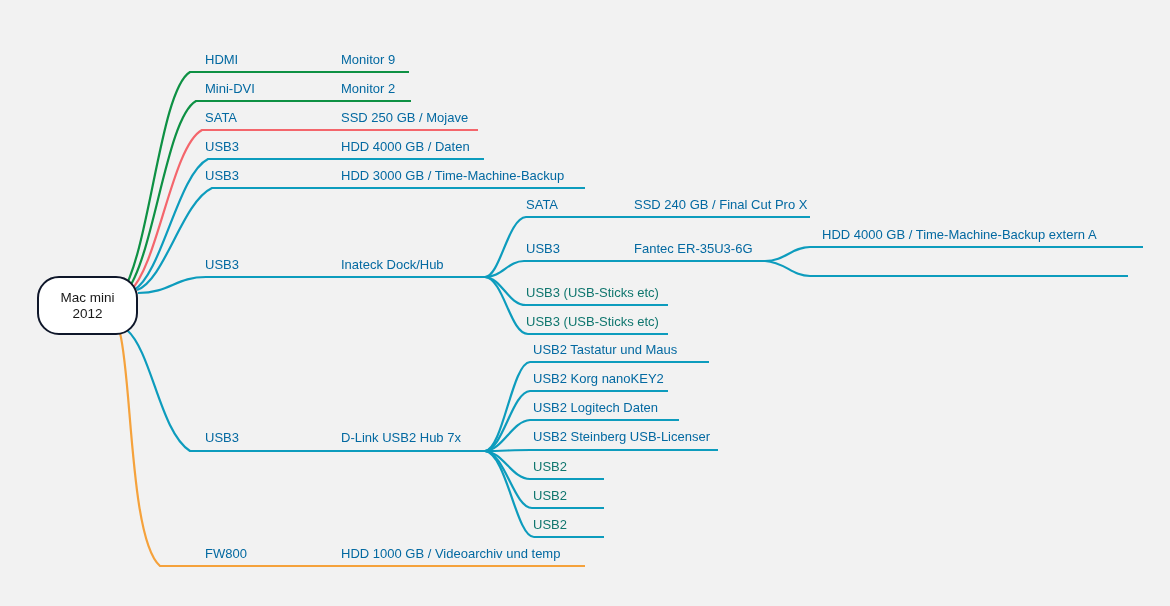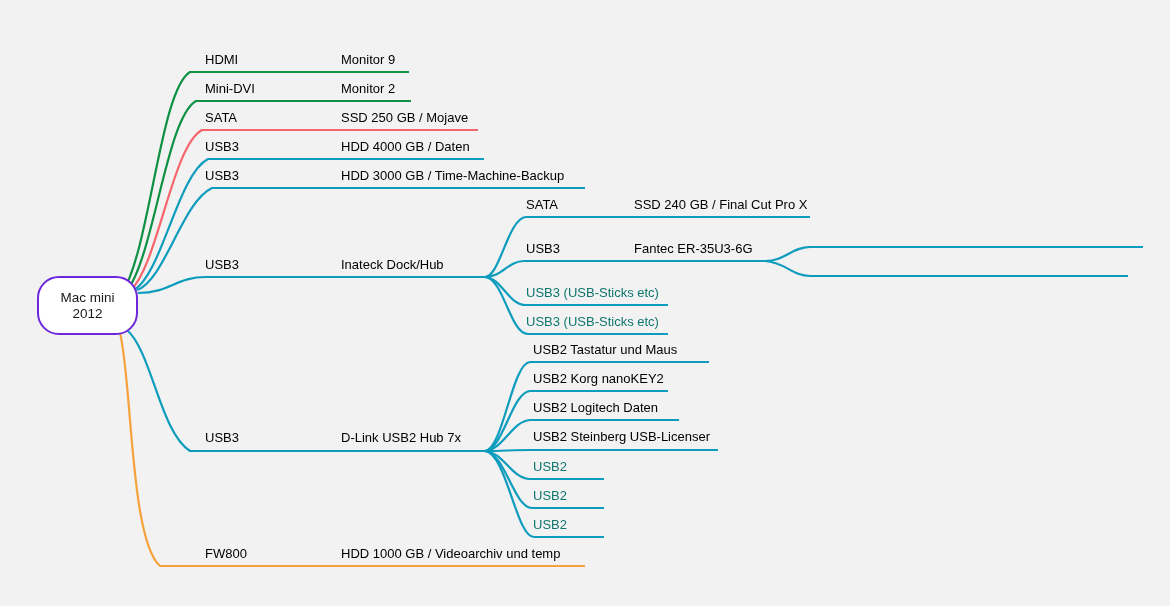--- a/index.html
+++ b/index.html
@@ -28,38 +28,38 @@
     pointer-events: none;
   }
   .root-node {
     position: absolute;
     box-sizing: border-box;
     left: 37px;
     top: 276px;
     width: 101px;
     height: 59px;
     background: #ffffff;
-    border: 2px solid #6d28d9;
+    border: 2px solid #0f172a;
     border-radius: 22px;
     display: flex;
     flex-direction: column;
     align-items: center;
     justify-content: center;
     z-index: 5;
   }
   .root-line {
     font-size: 13.5px;
     color: #1a1a1a;
     line-height: 16px;
     white-space: nowrap;
   }
   .label {
     position: absolute;
     font-size: 13px;
-    color: #000000;
+    color: #0369a1;
     white-space: nowrap;
     line-height: 13px;
     z-index: 4;
   }
   .label.dim {
     color: #0f766e;
   }
 </style>
 </head>
 <body>
@@ -124,20 +124,21 @@
   <div class="label" style="left:341px; top:431px;">D-Link USB2 Hub 7x</div>
   <div class="label" style="left:341px; top:547px;">HDD 1000 GB / Videoarchiv und temp</div>
 
   <div class="label" style="left:526px; top:198px;">SATA</div>
   <div class="label" style="left:634px; top:198px;">SSD 240 GB / Final Cut Pro X</div>
   <div class="label" style="left:526px; top:242px;">USB3</div>
   <div class="label" style="left:634px; top:242px;">Fantec ER-35U3-6G</div>
   <div class="label dim" style="left:526px; top:286px;">USB3 (USB-Sticks etc)</div>
   <div class="label dim" style="left:526px; top:315px;">USB3 (USB-Sticks etc)</div>
 
+  <div class="label" style="left:822px; top:228px;">HDD 4000 GB / Time-Machine-Backup extern A</div>
 
   <div class="label" style="left:533px; top:343px;">USB2 Tastatur und Maus</div>
   <div class="label" style="left:533px; top:372px;">USB2 Korg nanoKEY2</div>
   <div class="label" style="left:533px; top:401px;">USB2 Logitech Daten</div>
   <div class="label" style="left:533px; top:430px;">USB2 Steinberg USB-Licenser</div>
   <div class="label dim" style="left:533px; top:460px;">USB2</div>
   <div class="label dim" style="left:533px; top:489px;">USB2</div>
   <div class="label dim" style="left:533px; top:518px;">USB2</div>
 
 </div>

